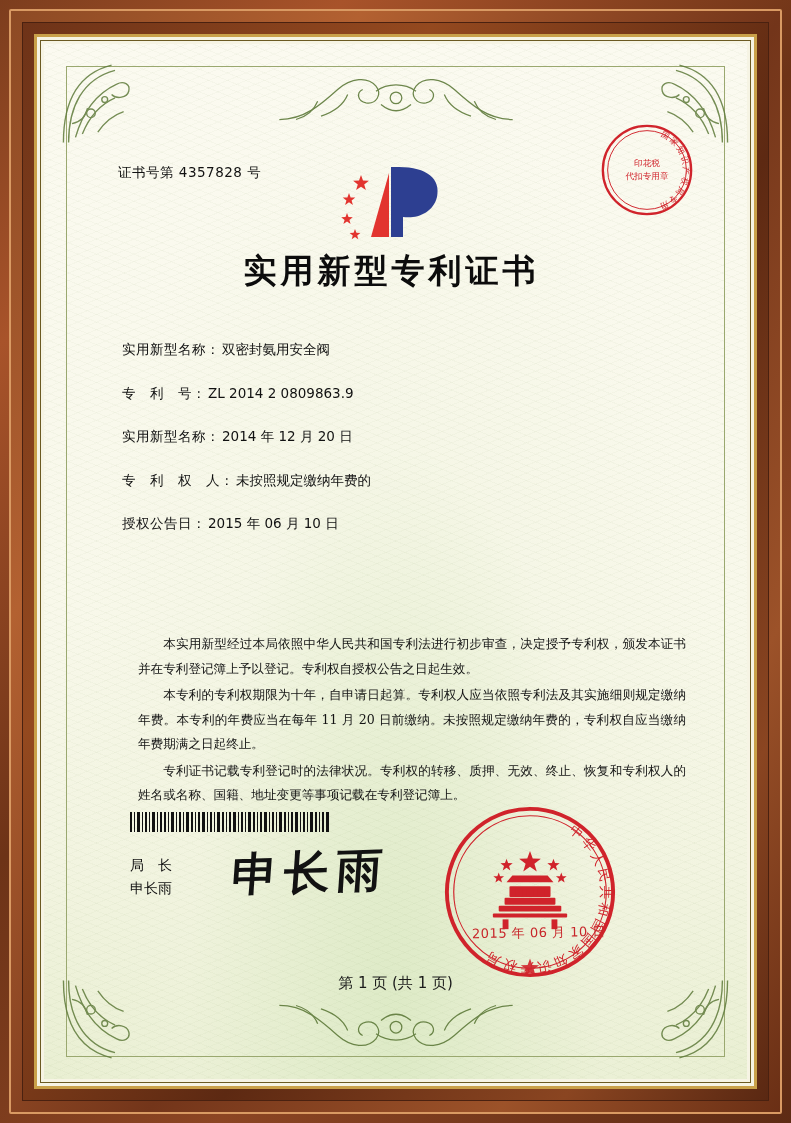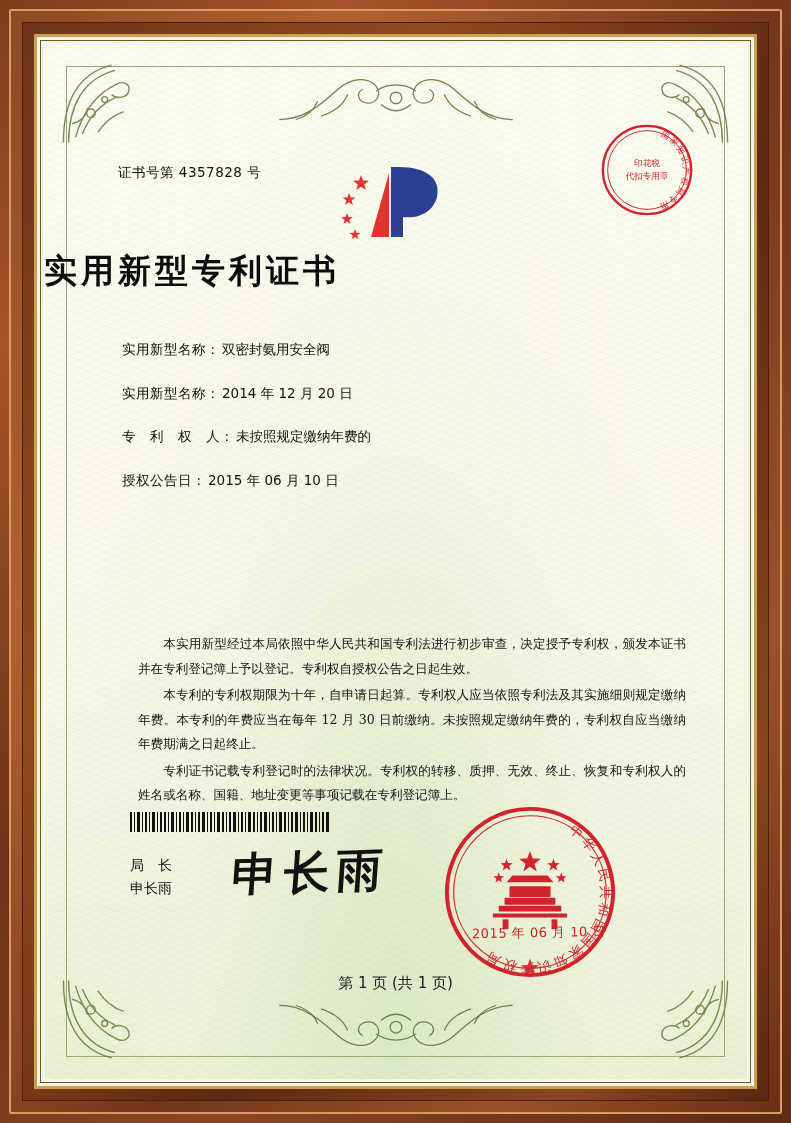--- a/index.html
+++ b/index.html
@@ -137,21 +137,21 @@
     position: absolute;
     left: 50%; top: 115px;
     transform: translateX(-50%);
     width: 130px; height: 84px;
   }
   .logo svg { width: 100%; height: 100%; }
 
   .main-title {
     position: absolute;
     left: 0; right: 8px; top: 205px;
-    text-align: left;
+    text-align: center;
     font-family: "DejaVu Serif", "Liberation Serif", serif;
     font-size: 33px;
     font-weight: bold;
     letter-spacing: 4px;
     color: #0c0c0c;
   }
 
   .fields {
     position: absolute;
     left: 78px; top: 295px;
@@ -366,33 +366,36 @@
         </svg>
       </div>
 
       <div class="main-title">实用新型专利证书</div>
 
       <div class="fields">
         <div class="field">
           <span class="lbl">实用新型名称：</span><span class="val">双密封氨用安全阀</span>
         </div>
         <div class="field">
+          <span class="lbl">专　利　号：</span><span class="val">ZL 2014 2 0809863.9</span>
+        </div>
+        <div class="field">
           <span class="lbl">实用新型名称：</span><span class="val">2014 年 12 月 20 日</span>
         </div>
         <div class="field">
           <span class="lbl">专　利　权　人：</span><span class="val">未按照规定缴纳年费的</span>
         </div>
         <div class="field">
           <span class="lbl">授权公告日：</span><span class="val">2015 年 06 月 10 日</span>
         </div>
       </div>
 
       <div class="body-text">
         <p>本实用新型经过本局依照中华人民共和国专利法进行初步审查，决定授予专利权，颁发本证书并在专利登记簿上予以登记。专利权自授权公告之日起生效。</p>
-        <p>本专利的专利权期限为十年，自申请日起算。专利权人应当依照专利法及其实施细则规定缴纳年费。本专利的年费应当在每年 12 月 30 日前缴纳。未按照规定缴纳年费的，专利权自应当缴纳年费期满之日起终止。</p>
+        <p>本专利的专利权期限为十年，自申请日起算。专利权人应当依照专利法及其实施细则规定缴纳年费。本专利的年费应当在每年 11 月 20 日前缴纳。未按照规定缴纳年费的，专利权自应当缴纳年费期满之日起终止。</p>
         <p>专利证书记载专利登记时的法律状况。专利权的转移、质押、无效、终止、恢复和专利权人的姓名或名称、国籍、地址变更等事项记载在专利登记簿上。</p>
       </div>
 
       <div class="barcode">
         <svg viewBox="0 0 200 20" xmlns="http://www.w3.org/2000/svg" preserveAspectRatio="none">
           <g fill="#111">
             <rect x="0" y="0" width="2" height="20"></rect>
               <rect x="4" y="0" width="1" height="20"></rect>
             <rect x="7" y="0" width="3" height="20"></rect>
               <rect x="12" y="0" width="1" height="20"></rect>

